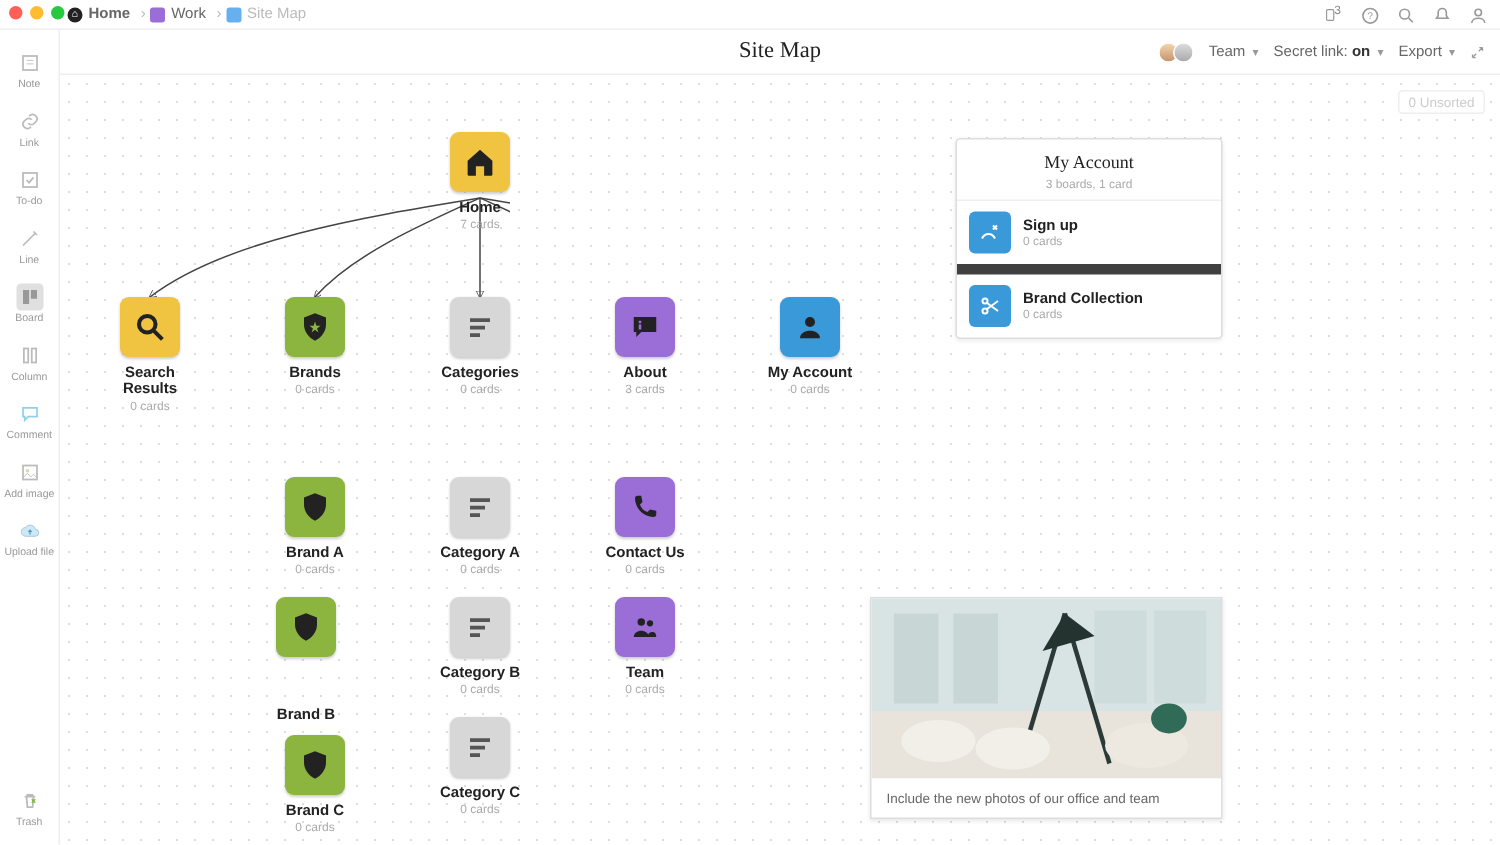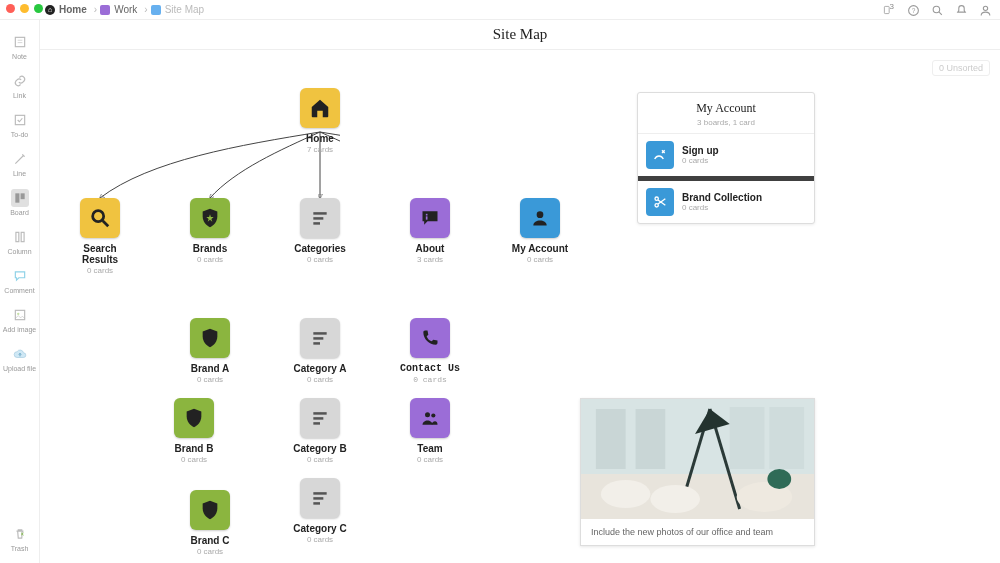--- a/index.html
+++ b/index.html
@@ -92,21 +92,21 @@
   
   .panel {
     position: absolute; border: 1px solid #ddd; background: #fff; border-radius: 3px;
     box-shadow: 0 1px 3px rgba(0,0,0,0.08);
     width: 178px;
   }
   .panel-header { text-align: center; padding: 8px 10px 6px; border-bottom: 1px solid #eee; }
   .panel-title { font-family: Georgia, serif; font-size: 12px; color: #222; }
   .panel-sub { font-size: 8px; color: #aaa; margin-top: 2px; }
   .panel-desc { font-size: 9px; color: #444; padding: 8px 10px; border-bottom: 1px solid #eee; line-height: 1.4; }
-  .panel-item { display: flex; align-items: center; gap: 8px; padding: 7px 8px; border-bottom: 5px solid #404040; }
+  .panel-item { display: flex; align-items: center; gap: 8px; padding: 7px 8px; border-bottom: 7px solid #404040; }
   .panel-item:last-child { border-bottom: none; }
   .panel-item-icon { width: 28px; height: 28px; border-radius: 4px; background: #3a99d8; display: flex; align-items: center; justify-content: center; color: #fff; flex-shrink: 0; }
   .panel-item-txt { display: flex; flex-direction: column; }
   .panel-item-title { font-size: 10px; font-weight: 600; color: #222; }
   .panel-item-sub { font-size: 8px; color: #aaa; }
 
   
   .img-card { position: absolute; width: 235px; border: 1px solid #ddd; background: #fff; box-shadow: 0 1px 3px rgba(0,0,0,0.1); }
   .img-card .photo { width: 100%; height: 120px; display: block; }
   .img-card .caption { font-size: 9px; color: #666; padding: 8px 10px; }
@@ -167,20 +167,44 @@
       <svg viewBox="0 0 24 24" width="13" height="13">
           <circle cx="12" cy="8" r="4" fill="none" stroke="#999" stroke-width="2"></circle>
           <path d="M4 21c0-4 4-6 8-6s8 2 8 6" fill="none" stroke="#999" stroke-width="2"></path>
         </svg>
     </span>
   </div>
 </div>
 
 <div class="header">
   <div class="header-title">Site Map</div>
+  <div class="header-right">
+    <div class="avatars">
+      <span class="avatar av1"></span>
+      <span class="avatar av2"></span>
+    </div>
+    <span>
+      <span>Team</span>
+      <span class="chev">▾</span>
+    </span>
+    <span>
+      <span>Secret link:</span>
+      <b style="color:#333">on</b>
+      <span class="chev">▾</span>
+    </span>
+    <span>
+      <span>Export</span>
+      <span class="chev">▾</span>
+    </span>
+    <span class="expand-icon">
+      <svg viewBox="0 0 24 24">
+          <path d="M4 20L10 14M4 20v-5M4 20h5M20 4l-6 6M20 4v5M20 4h-5" stroke="#999" stroke-width="2" fill="none"></path>
+        </svg>
+    </span>
+  </div>
 </div>
 
 <div class="sidebar">
   <div class="tool">
     <span class="tool-icon">
         <svg width="14" height="14" viewBox="0 0 24 24">
           <rect x="4" y="4" width="16" height="16" fill="none" stroke="#bbb" stroke-width="2"></rect>
           <line x1="8" y1="9" x2="16" y2="9" stroke="#bbb"></line>
           <line x1="8" y1="13" x2="16" y2="13" stroke="#bbb"></line>
         </svg>
@@ -373,31 +397,31 @@
     <div class="node-box c-gray">
         <svg width="20" height="20" viewBox="0 0 24 24">
           <rect x="4" y="5" width="16" height="3" fill="#555"></rect>
           <rect x="4" y="11" width="12" height="3" fill="#555"></rect>
           <rect x="4" y="17" width="8" height="3" fill="#555"></rect>
         </svg>
       </div>
     <div class="node-title">Category A</div>
     <div class="node-sub">0 cards</div>
   </div>
-  <div class="node" style="left:355px; top:268px;font-family:Liberation Mono, monospace;">
+  <div class="node" style="left:355px; top:268px;">
     <div class="node-box c-purple">
         <svg width="20" height="20" viewBox="0 0 24 24">
           <path d="M6 3c-1 0-2 1-2 2 0 8 7 15 15 15 1 0 2-1 2-2v-3l-5-1-2 2c-3-1-5-3-6-6l2-2-1-5H6z" fill="#222"></path>
         </svg>
       </div>
     <div class="node-title">Contact Us</div>
     <div class="node-sub">0 cards</div>
   </div>
 
-  <div class="node" style="left:119px; top:348px;">
+  <div class="node" style="left:129px; top:348px;gap:28px;">
     <div class="node-box c-green">
         <svg width="22" height="22" viewBox="0 0 24 24">
           <path d="M12 2l8 3v5c0 6-4 10-8 12-4-2-8-6-8-12V5l8-3z" fill="#222"></path>
         </svg>
       </div>
     <div class="node-title">Brand B</div>
     <div class="node-sub">0 cards</div>
   </div>
   <div class="node" style="left:245px; top:348px;">
     <div class="node-box c-gray">

